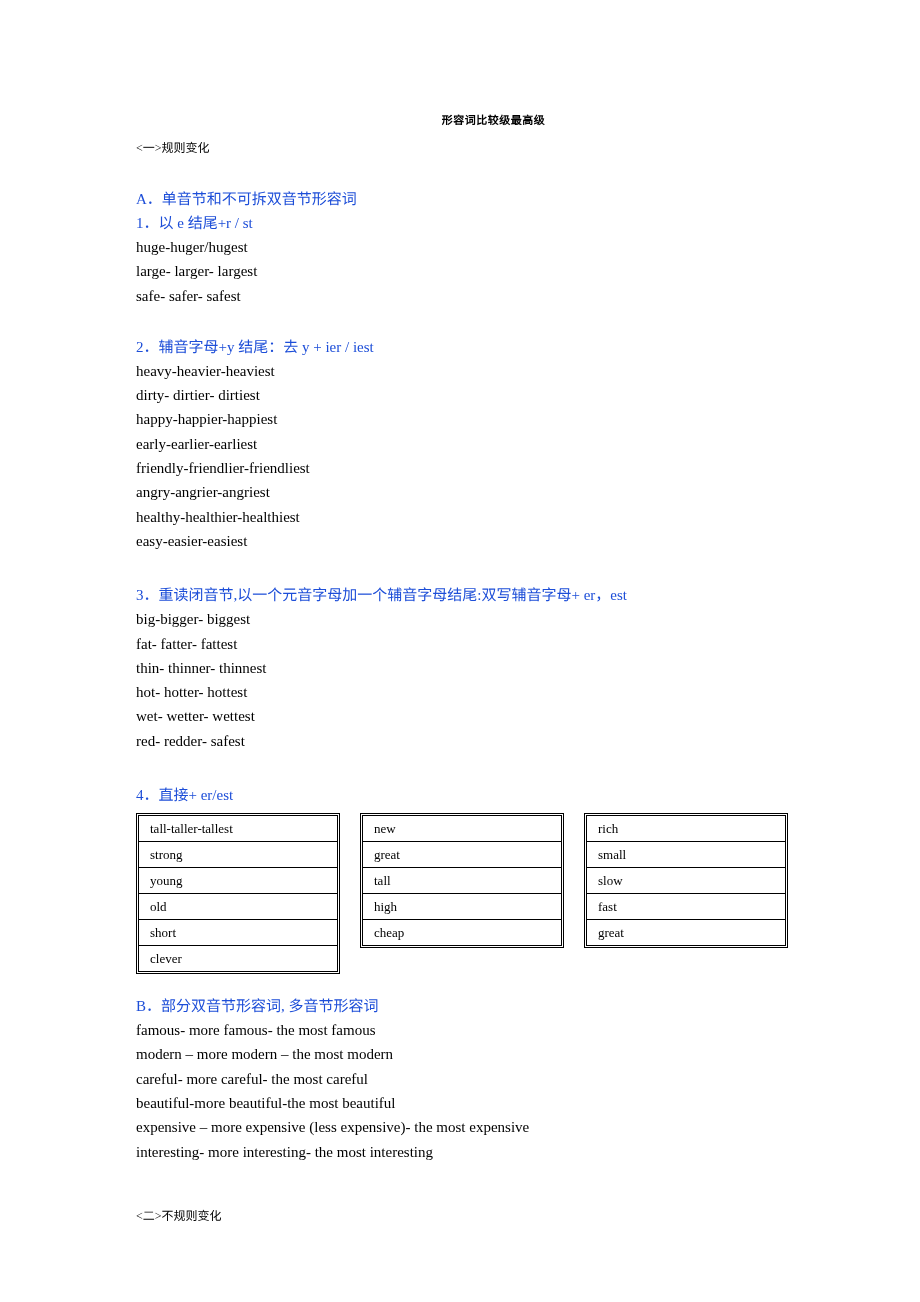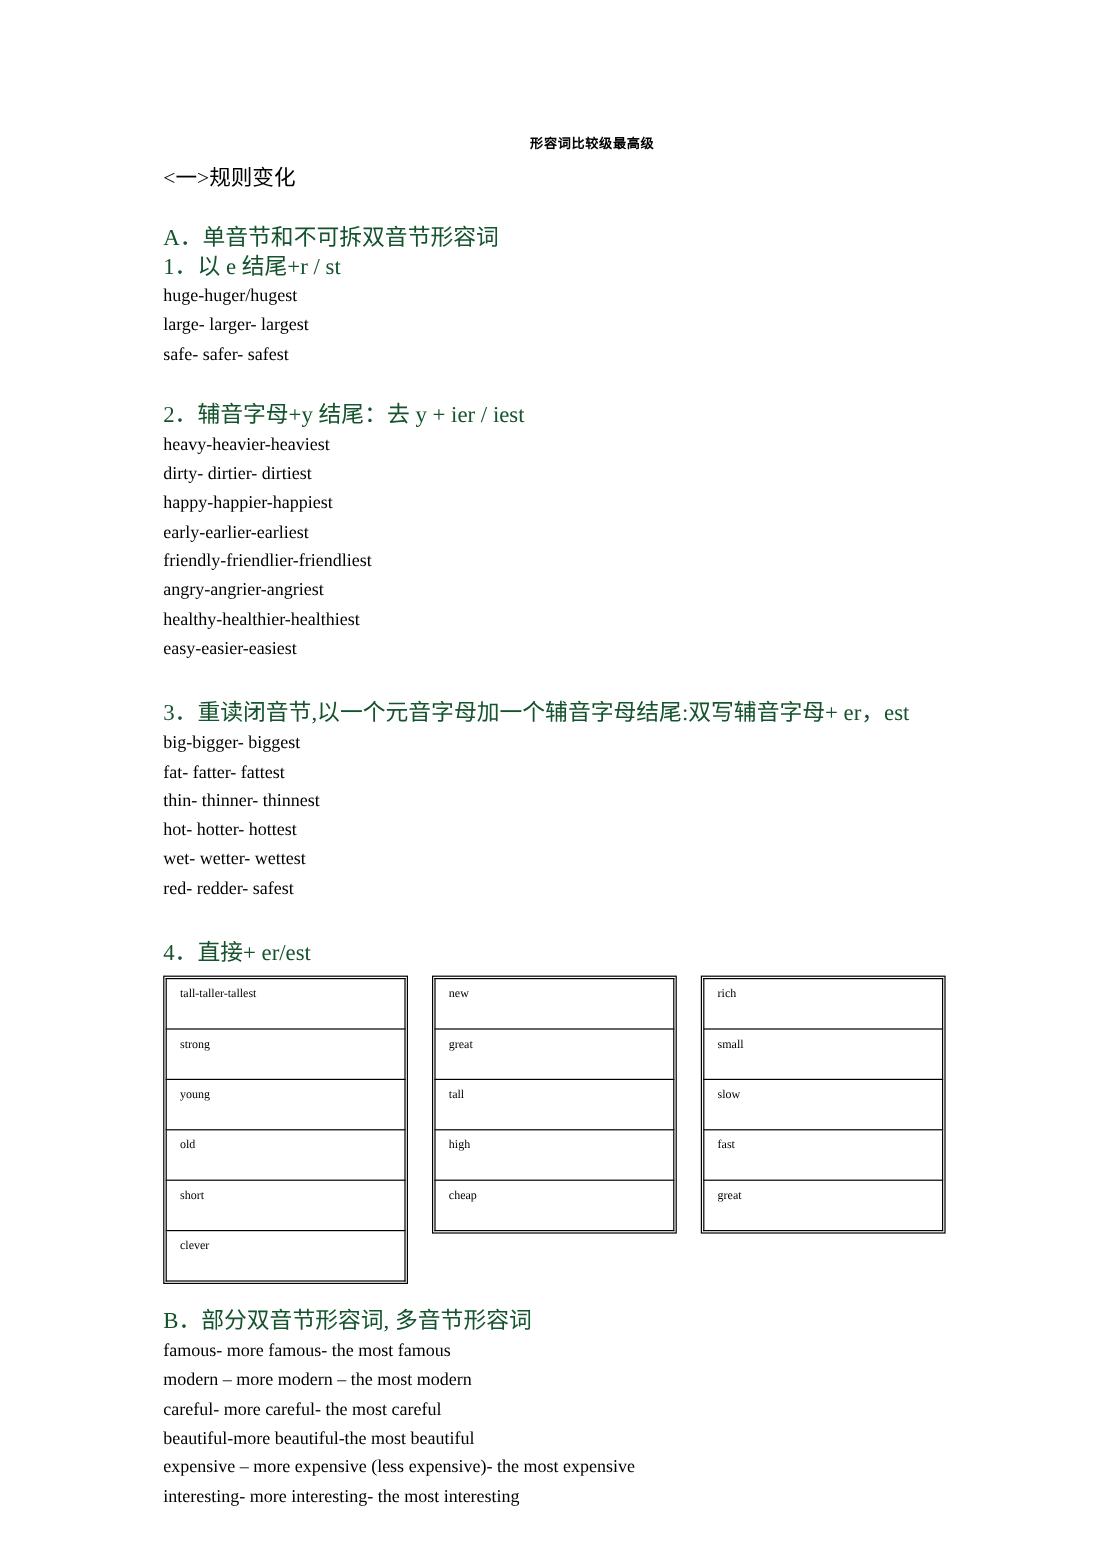--- a/index.html
+++ b/index.html
@@ -29,27 +29,27 @@
   .doc-title {
     text-align: center;
     font-weight: bold;
     font-size: 11px;
     letter-spacing: 0.5px;
     margin: 0 0 4px 0;
     padding-left: 55px;
     line-height: 24px;
   }
   .plain-line {
-    font-size: 18px;
+    font-size: 12px;
     line-height: 24px;
     white-space: pre-wrap;
   }
   .red-head {
-    color: #14532d;
-    font-size: 19px;
+    color: #1d4ed8;
+    font-size: 15px;
     line-height: 24px;
     white-space: pre-wrap;
   }
   .word-line {
     font-size: 15px;
     line-height: 24.3px;
     white-space: pre-wrap;
   }
   .gap-md { height: 20px; }
   .gap-lg { height: 27px; }
@@ -69,23 +69,23 @@
     background: #ffffff;
     width: 200px;
     table-layout: fixed;
   }
   .tbl-wrap { padding: 2px; }
   .tbl-wrap.t1 { margin-left: 0px; }
   .tbl-wrap.t2 { margin-left: 20px; }
   .tbl-wrap.t3 { margin-left: 20px; }
   .wordtable td {
     border: 1px solid #000000;
-    font-size: 10px;
+    font-size: 13px;
     line-height: 17px;
-    padding: 4px 6px 20px 11px;
+    padding: 4px 6px 4px 11px;
     height: 17px;
     vertical-align: middle;
     white-space: nowrap;
     overflow: hidden;
   }
   .tail-space { height: 40px; }
 </style>
 </head>
 <body>
 

